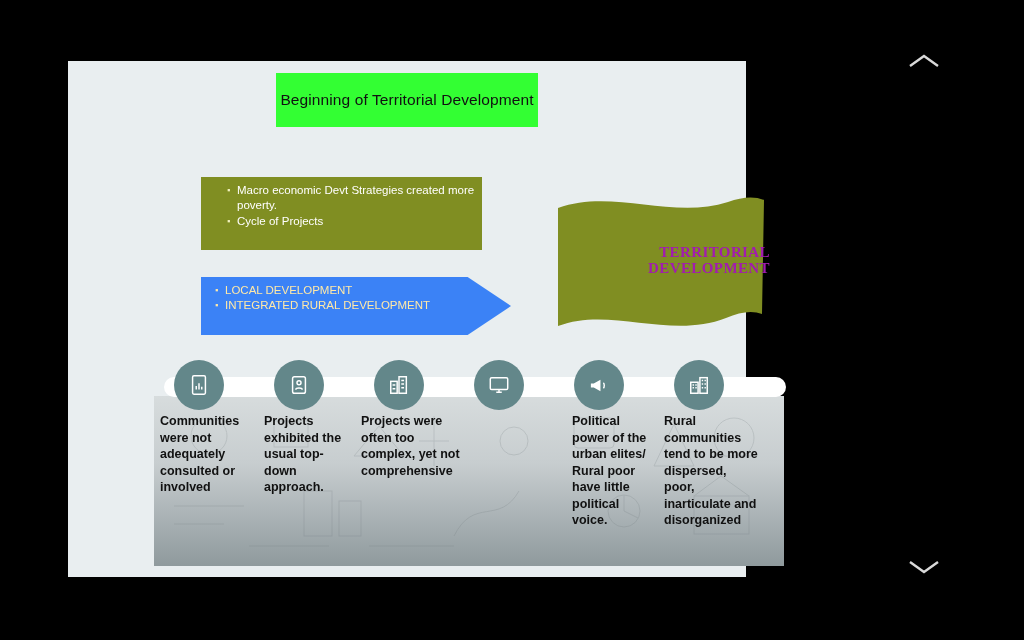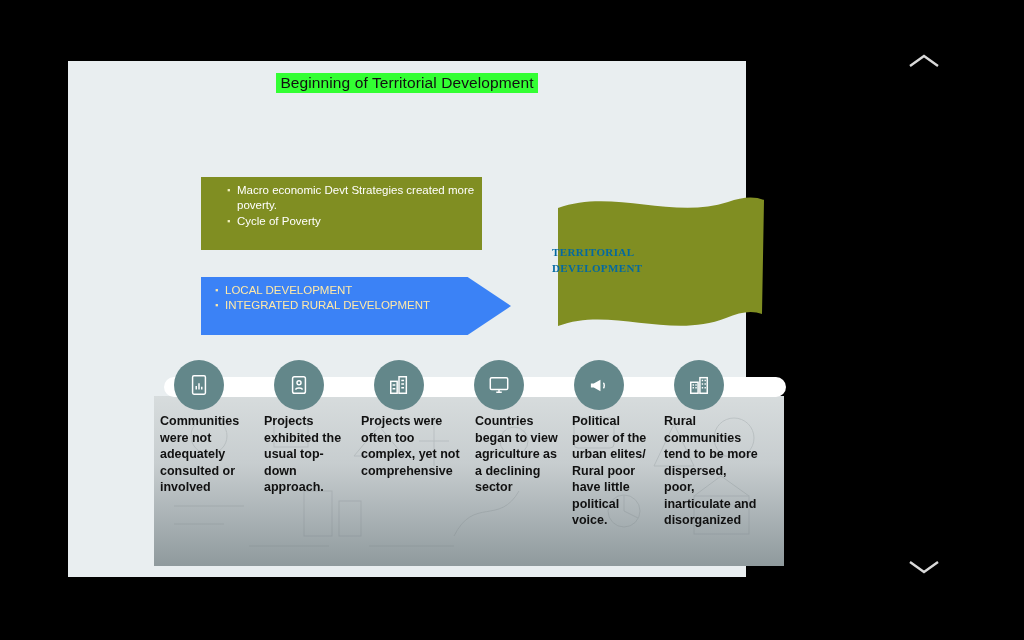--- a/index.html
+++ b/index.html
@@ -41,21 +41,21 @@
     left: 0;
     top: 12px;
     width: 678px;
     text-align: center;
   }
   .slide-title {
     display: inline-block;
     background: #33ff33;
     color: #111;
     font-size: 15.5px;
-    padding: 1px 4px;
+    padding: 18px 4px;
     letter-spacing: 0.1px;
   }
 
   
   .olive-box {
     position: absolute;
     left: 133px;
     top: 116px;
     width: 281px;
     height: 73px;
@@ -122,23 +122,23 @@
     top: 133px;
     width: 218px;
     height: 142px;
   }
   .banner svg { display: block; }
   .banner-label {
     position: absolute;
     left: 0;
     top: 50px;
     width: 218px;
-    text-align: left;
-    color: #0369a1;
-    font-size: 11px;
+    text-align: right;
+    color: #a21caf;
+    font-size: 15px;
     font-weight: bold;
     line-height: 16px;
     letter-spacing: 0.4px;
     font-family: "Liberation Serif", serif;
   }
 
   
   .band {
     position: absolute;
     left: 86px;
@@ -213,21 +213,21 @@
   <div class="stage">
     <div class="slide">
 
       <div class="slide-title-wrap">
         <span class="slide-title">Beginning of Territorial Development</span>
       </div>
 
       <div class="olive-box">
         <ul>
           <li>Macro economic Devt Strategies created more poverty.</li>
-          <li>Cycle of Poverty</li>
+          <li>Cycle of Projects</li>
         </ul>
       </div>
 
       <div class="olive-arrow">
         <ul>
           <li>LOCAL DEVELOPMENT</li>
           <li>INTEGRATED RURAL DEVELOPMENT</li>
         </ul>
       </div>
 
@@ -304,21 +304,20 @@
         <svg width="22" height="22" viewBox="0 0 24 24" fill="none" stroke="#ffffff" stroke-width="1.6">
           <rect x="3" y="9" width="8" height="12"></rect>
           <rect x="13" y="4" width="8" height="17"></rect>
           <path d="M5 12h1.5M8 12h1.5M5 15h1.5M8 15h1.5M15 7h1.5M18 7h1.5M15 11h1.5M18 11h1.5M15 15h1.5M18 15h1.5"></path>
         </svg>
       </div>
 
       <div class="col" style="left:196px; width:92px;">Projects exhibited the usual top-down approach.</div>
       <div class="col" style="left:92px;  width:96px;">Communities were not adequately consulted or involved</div>
       <div class="col" style="left:293px; width:104px;">Projects were often too complex, yet not comprehensive</div>
-      <div class="col" style="left:407px; width:84px;">Countries began to view agriculture as a declining sector</div>
       <div class="col" style="left:596px; width:94px;">Rural communities tend to be more dispersed, poor, inarticulate and disorganized</div>
       <div class="col" style="left:504px; width:78px;">Political power of the urban elites/ Rural poor have little political voice.</div>
 
     </div>
   </div>
 
   <div class="rail">
 
     <div class="chev chev-up">
       <svg width="34" height="18" viewBox="0 0 34 18" fill="none" stroke="#d9d9d9" stroke-width="2.4">

